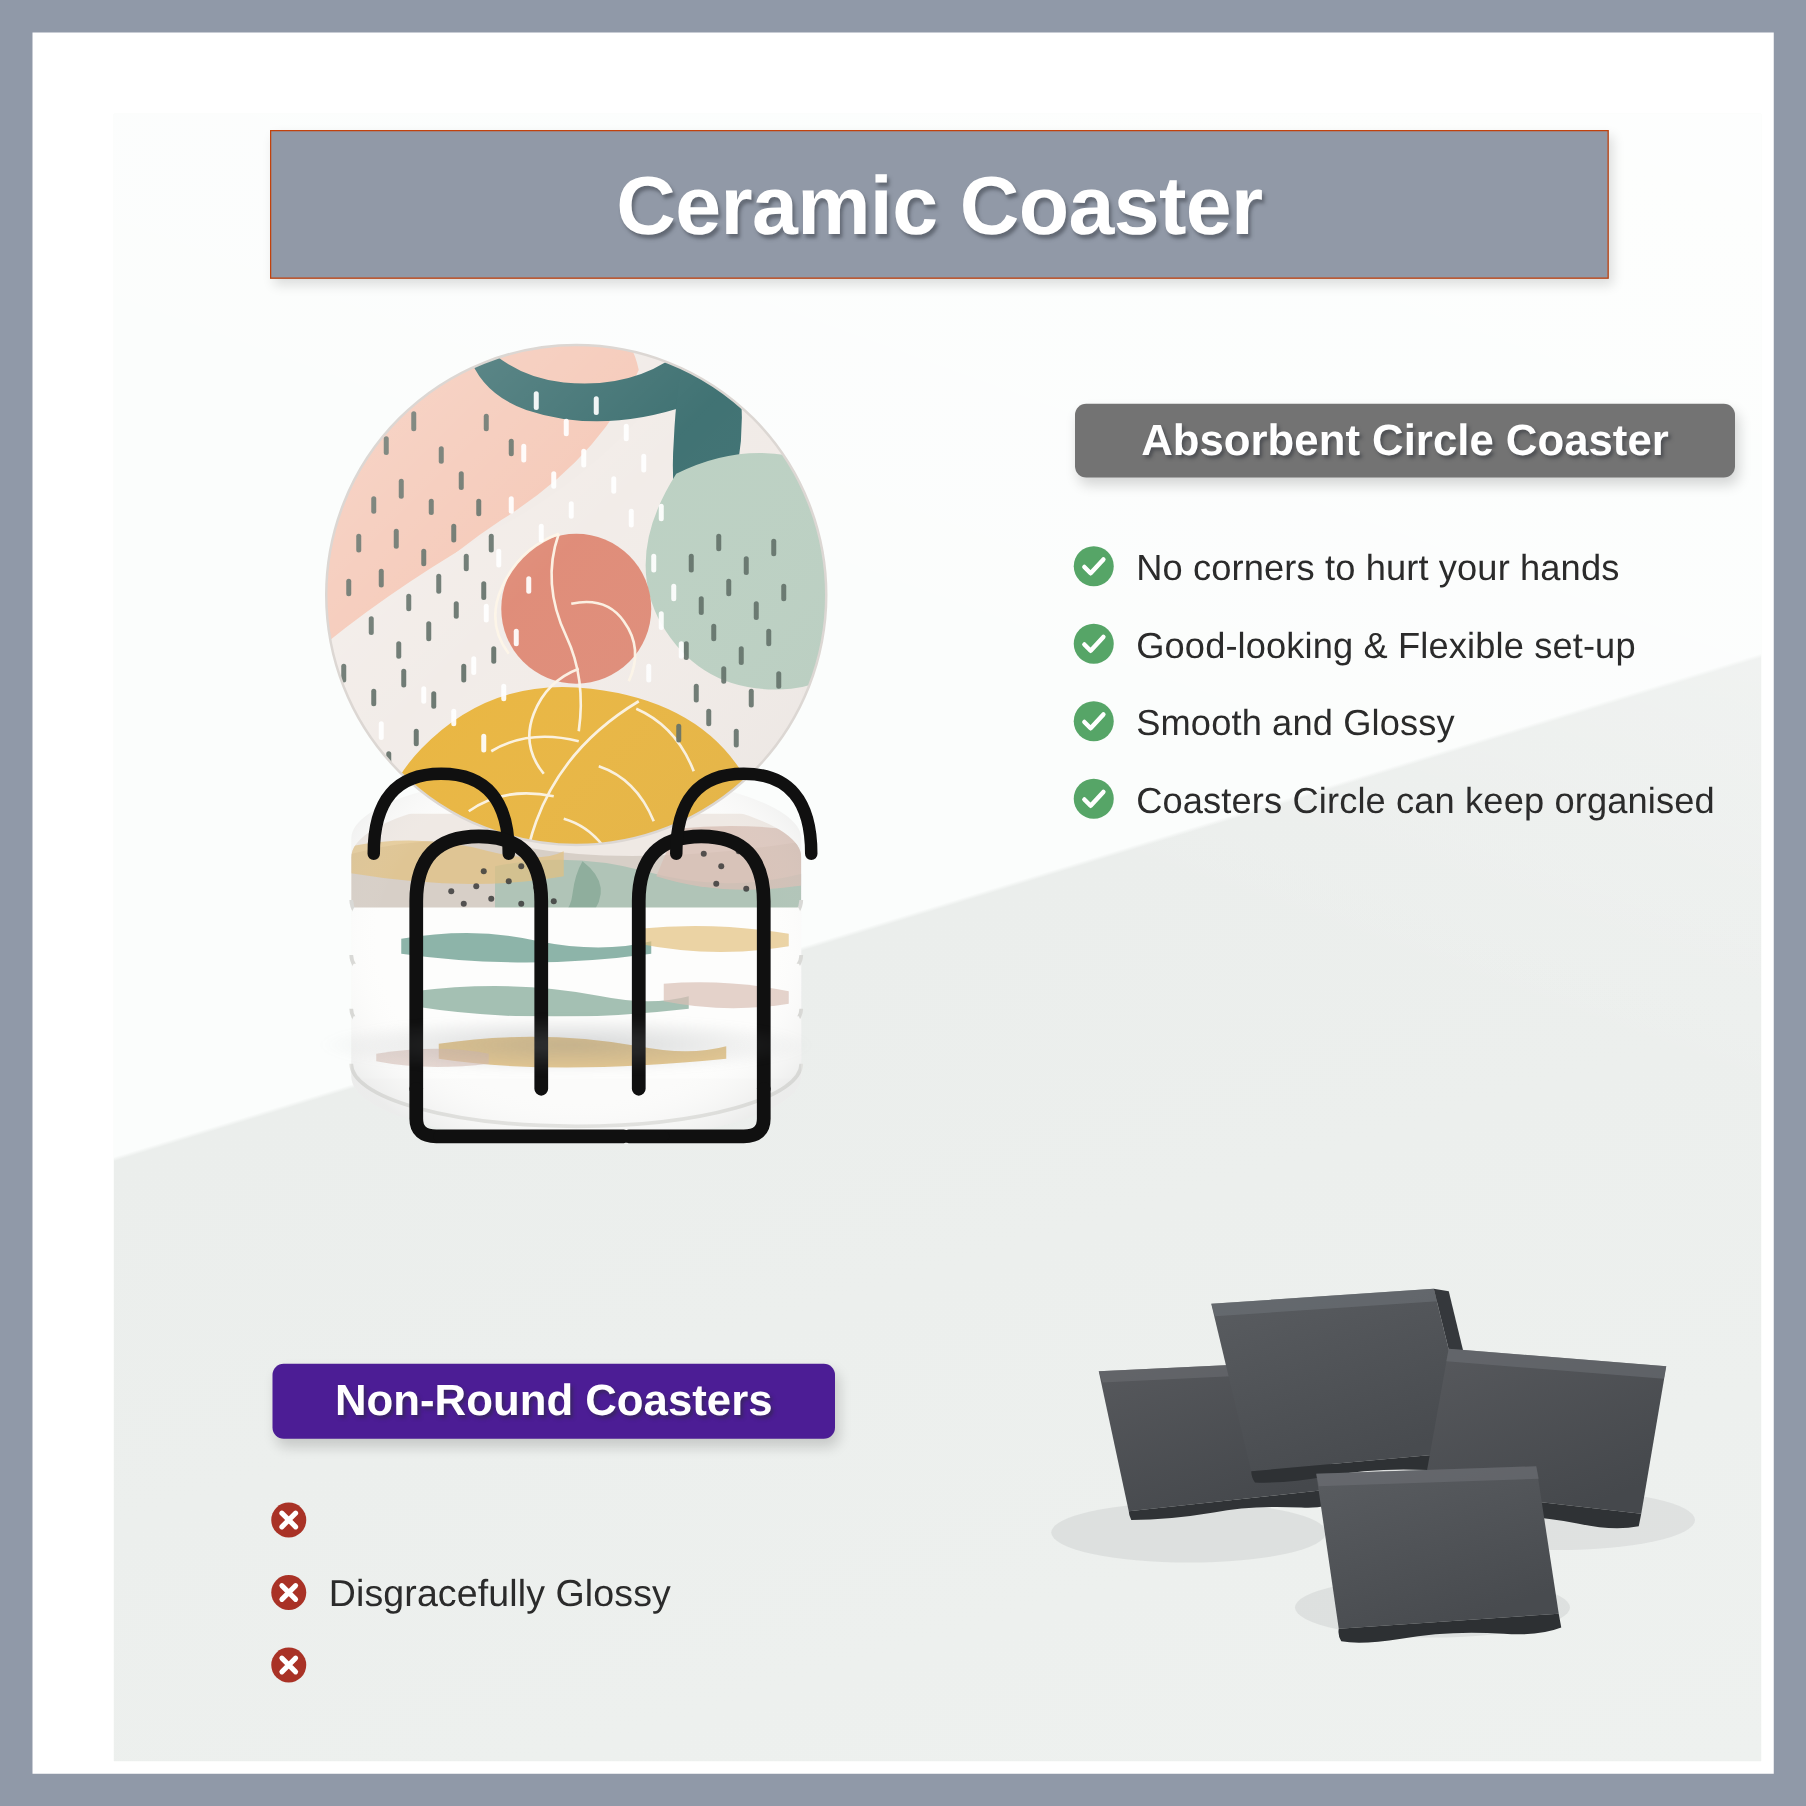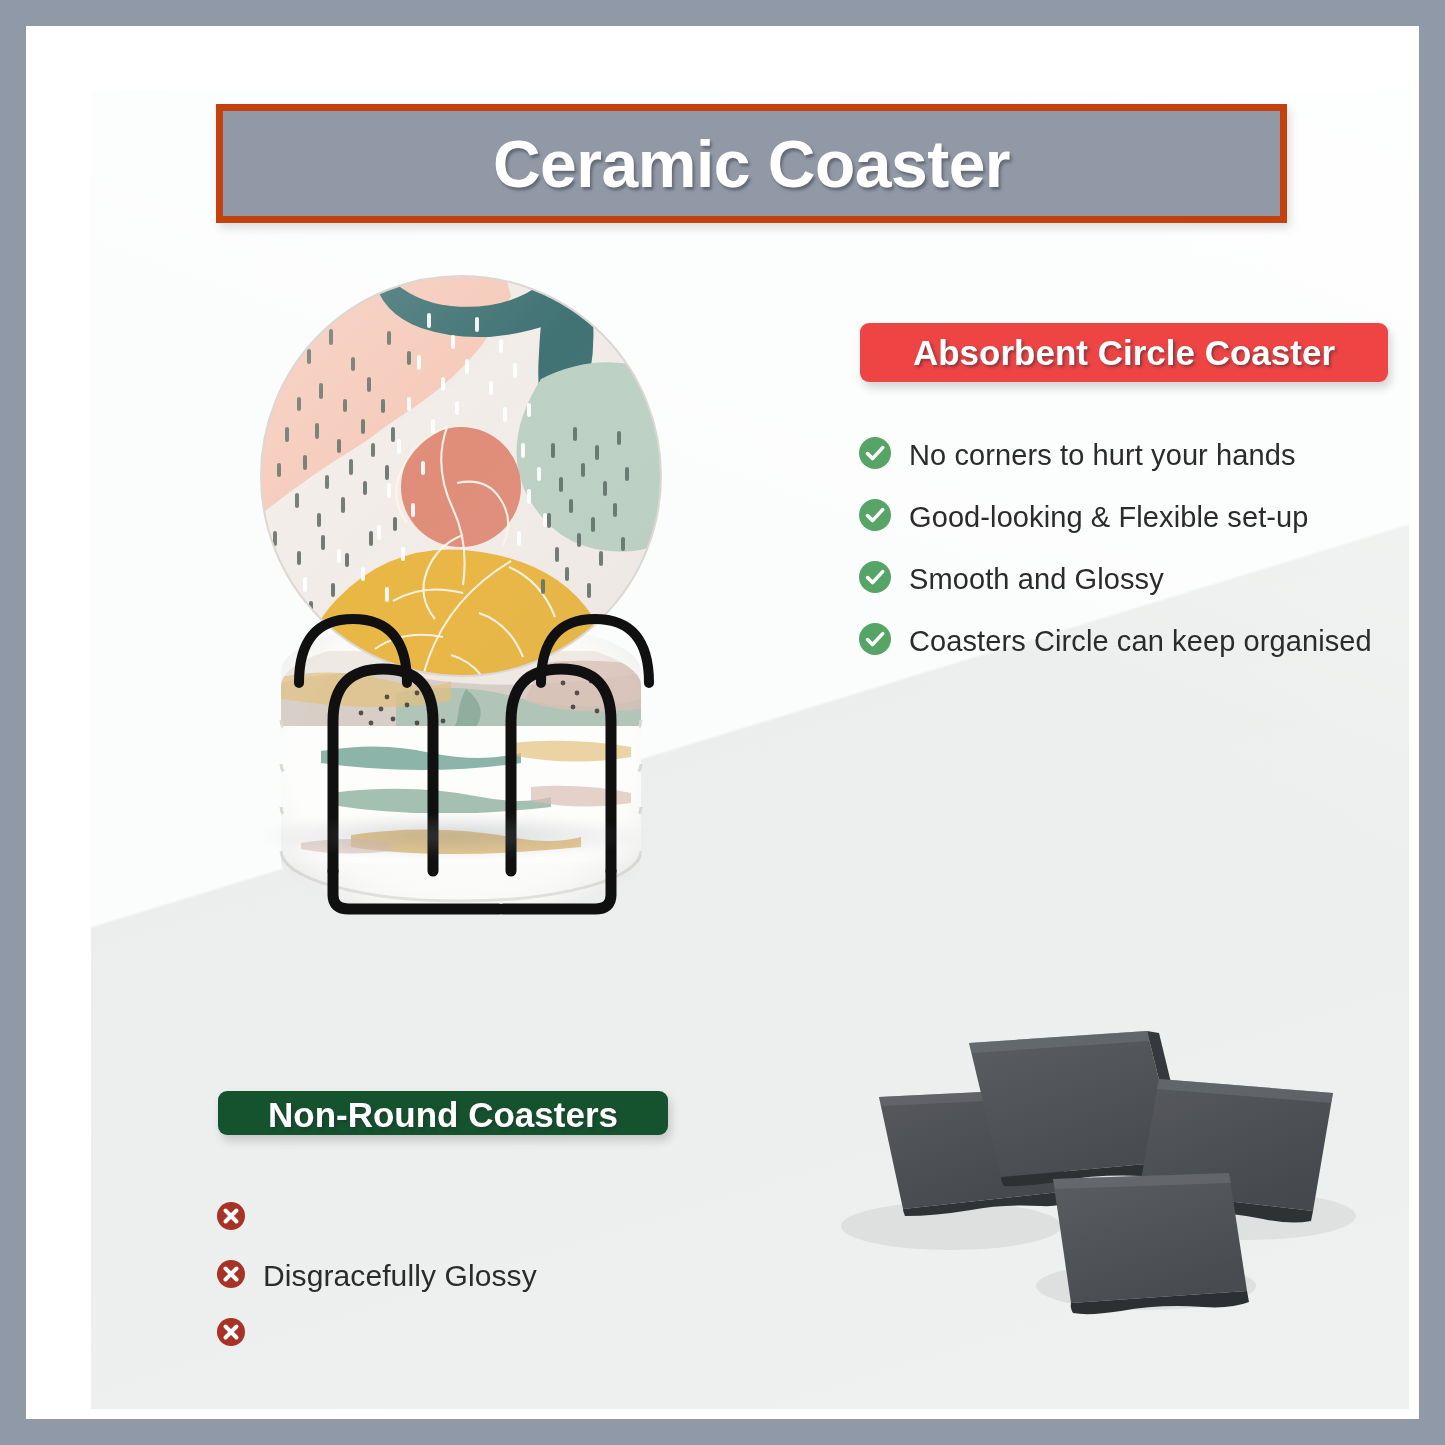--- a/index.html
+++ b/index.html
@@ -37,21 +37,21 @@
     position: absolute; left: 0; top: 0; width: 1318px; height: 1318px;
     background: linear-gradient(200deg, rgba(255,255,255,0.55) 0%, rgba(255,255,255,0) 45%);
   }
 
   
   #title-banner {
     position: absolute;
     left: 125px; top: 13px;
     width: 1071px; height: 119px;
     background: #9199a7;
-    border: 7px solid #c2410c;
+    border: 1px solid #c2410c;
     box-shadow: 3px 5px 9px rgba(0,0,0,0.13);
     display: flex; align-items: center; justify-content: center;
   }
   #title-text {
     color: #ffffff;
     font-size: 66px;
     font-weight: bold;
     letter-spacing: -0.5px;
     text-shadow: 2px 3px 3px rgba(60,65,75,0.55);
     white-space: nowrap;
@@ -66,30 +66,29 @@
   }
   .section-banner .section-label {
     color: #ffffff;
     font-weight: bold;
     text-shadow: 2px 2px 3px rgba(40,44,52,0.5);
     white-space: nowrap;
   }
   #banner-absorbent {
     left: 769px; top: 232px;
     width: 528px; height: 59px;
-    background: #ef4444;
+    background: #737373;
     justify-content: center;
   }
   #banner-absorbent .section-label { font-size: 35px; }
   #banner-nonround {
     left: 127px; top: 1000px;
-    width: 450px; height: 44px;
-    background: #14532d;
+    width: 450px; height: 60px;
+    background: #4c1d95;
     justify-content: center;
-    align-items: flex-end;
   }
   #banner-nonround .section-label { font-size: 35px; }
 
   
   .feature-list { position: absolute; }
   #list-pros { left: 767px; top: 333px; width: 560px; }
   #list-cons { left: 125px; top: 1098px; width: 600px; }
 
   .feature-row {
     display: flex;

